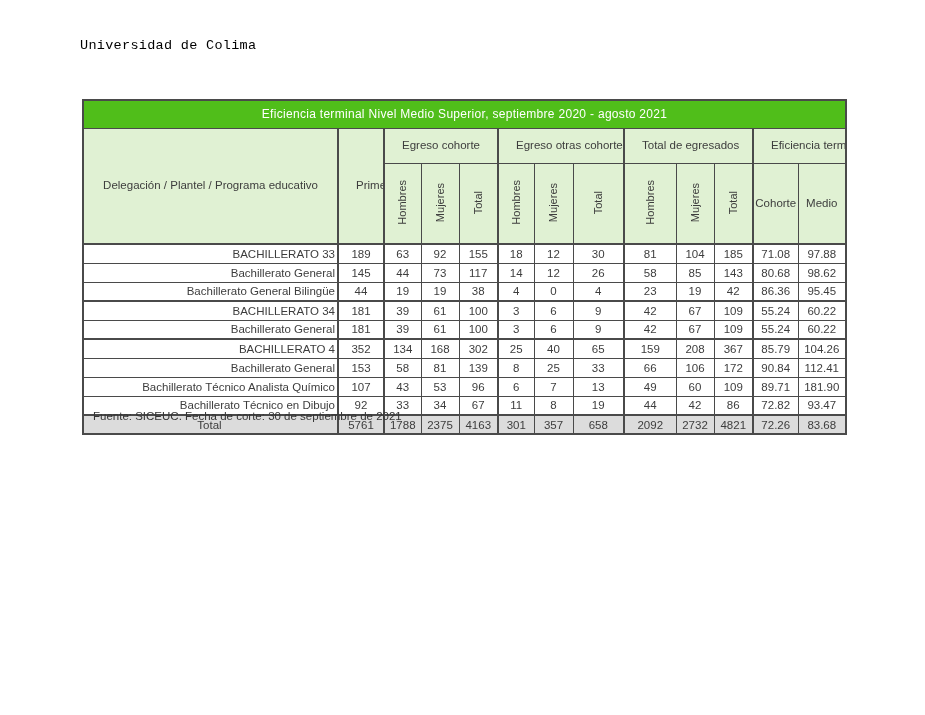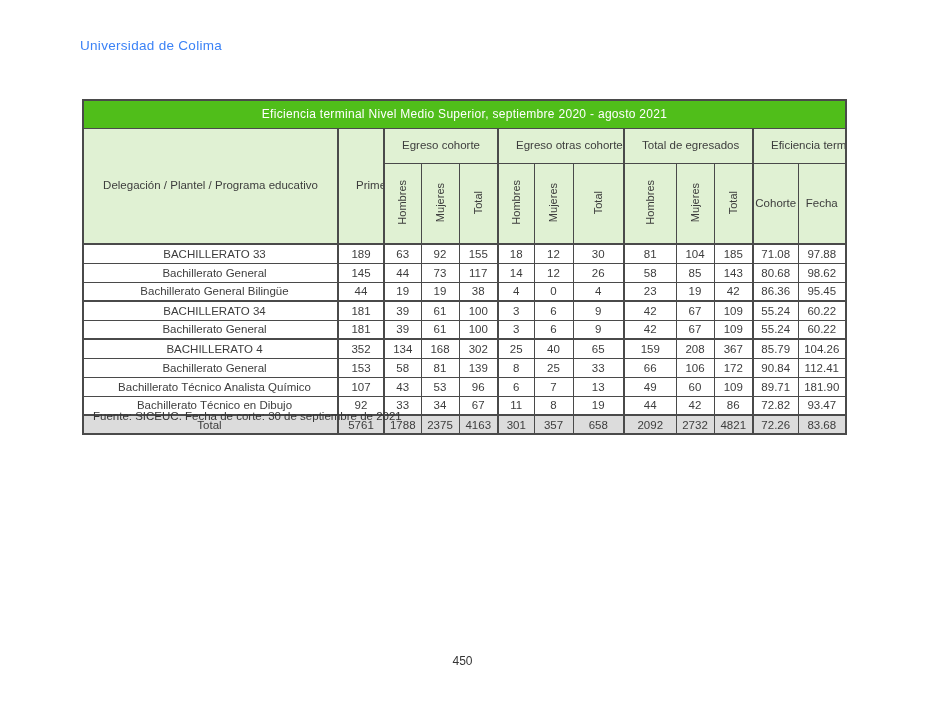--- a/index.html
+++ b/index.html
@@ -19,21 +19,22 @@
     font-family: "Liberation Sans", sans-serif;
     color: var(--text);
     overflow: hidden;
   }
   .letterhead {
     position: absolute;
     left: 80px;
     top: 38px;
     font-size: 13.5px;
     letter-spacing: 0.3px;
-    color: #3b82f6;
+    color: #000000;
+    font-family: Liberation Mono, monospace;
   }
   table.stats-table {
     position: absolute;
     left: 82px;
     top: 99px;
     width: 763px;
     border-collapse: collapse;
     table-layout: fixed;
     font-size: 11.5px;
     color: var(--text);
@@ -72,21 +73,21 @@
     max-height: 58px;
   }
   .b-left2 { border-left-width: 2px !important; }
   thead tr.sub-row td { border-bottom-width: 2px; }
   tbody td {
     height: 19px;
     background: #ffffff;
     padding: 0 2px;
   }
   tbody td.label-cell {
-    text-align: center;
+    text-align: right;
     padding-left: 10px;
   }
   tbody tr.plantel td { border-top-width: 2px; }
   tbody tr.total td {
     background: var(--total-gray);
     border-top-width: 2px;
   }
   tbody tr.total td.label-cell { text-align: center; padding-left: 0; }
   .source-note {
     position: absolute;
@@ -145,21 +146,21 @@
         <td class="hdr b-left2"><span class="vtext">Hombres</span></td>
         <td class="hdr"><span class="vtext">Mujeres</span></td>
         <td class="hdr"><span class="vtext">Total</span></td>
         <td class="hdr b-left2"><span class="vtext">Hombres</span></td>
         <td class="hdr"><span class="vtext">Mujeres</span></td>
         <td class="hdr"><span class="vtext">Total</span></td>
         <td class="hdr b-left2"><span class="vtext">Hombres</span></td>
         <td class="hdr"><span class="vtext">Mujeres</span></td>
         <td class="hdr"><span class="vtext">Total</span></td>
         <td class="hdr b-left2">Cohorte</td>
-        <td class="hdr">Fecha</td>
+        <td class="hdr">Medio</td>
       </tr>
     </thead>
     <tbody>
         <tr class="plantel">
           <td class="label-cell">BACHILLERATO 33</td>
           <td class="num-cell b-left2">189</td>
           <td class="num-cell b-left2">63</td>
           <td class="num-cell">92</td>
           <td class="num-cell">155</td>
           <td class="num-cell b-left2">18</td>
@@ -304,15 +305,14 @@
           <td class="num-cell">2732</td>
           <td class="num-cell">4821</td>
           <td class="num-cell b-left2">72.26</td>
           <td class="num-cell">83.68</td>
         </tr>
       </tbody>
   </table>
 
   <div class="source-note">Fuente: SICEUC. Fecha de corte: 30 de septiembre de 2021</div>
 
-  <div class="page-number">450</div>
 
 </div>
 
 </body></html>

